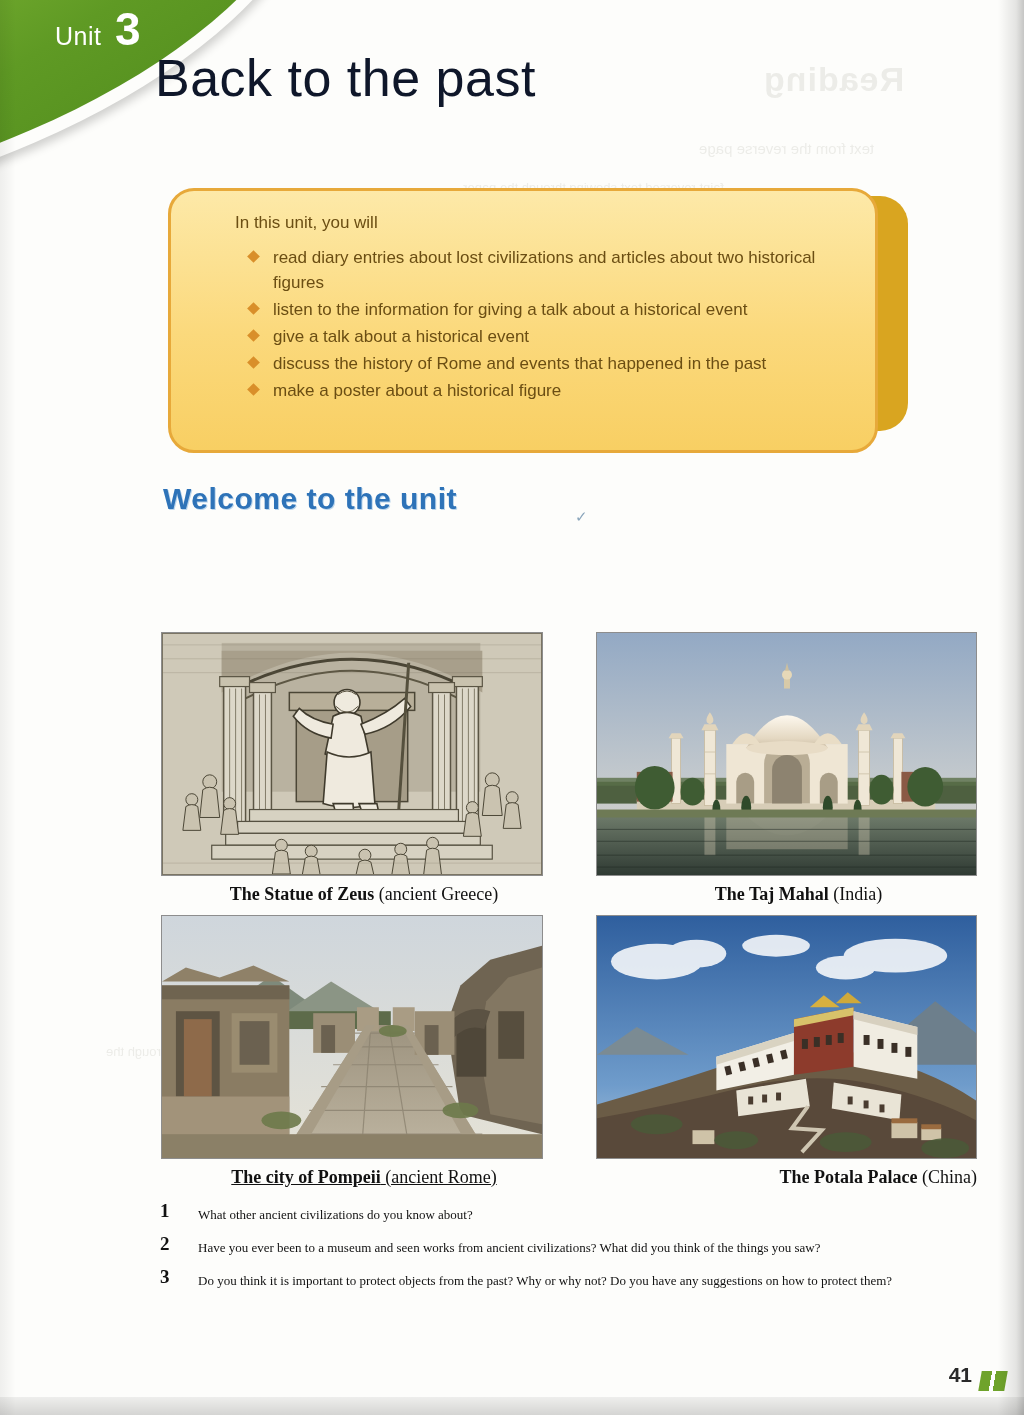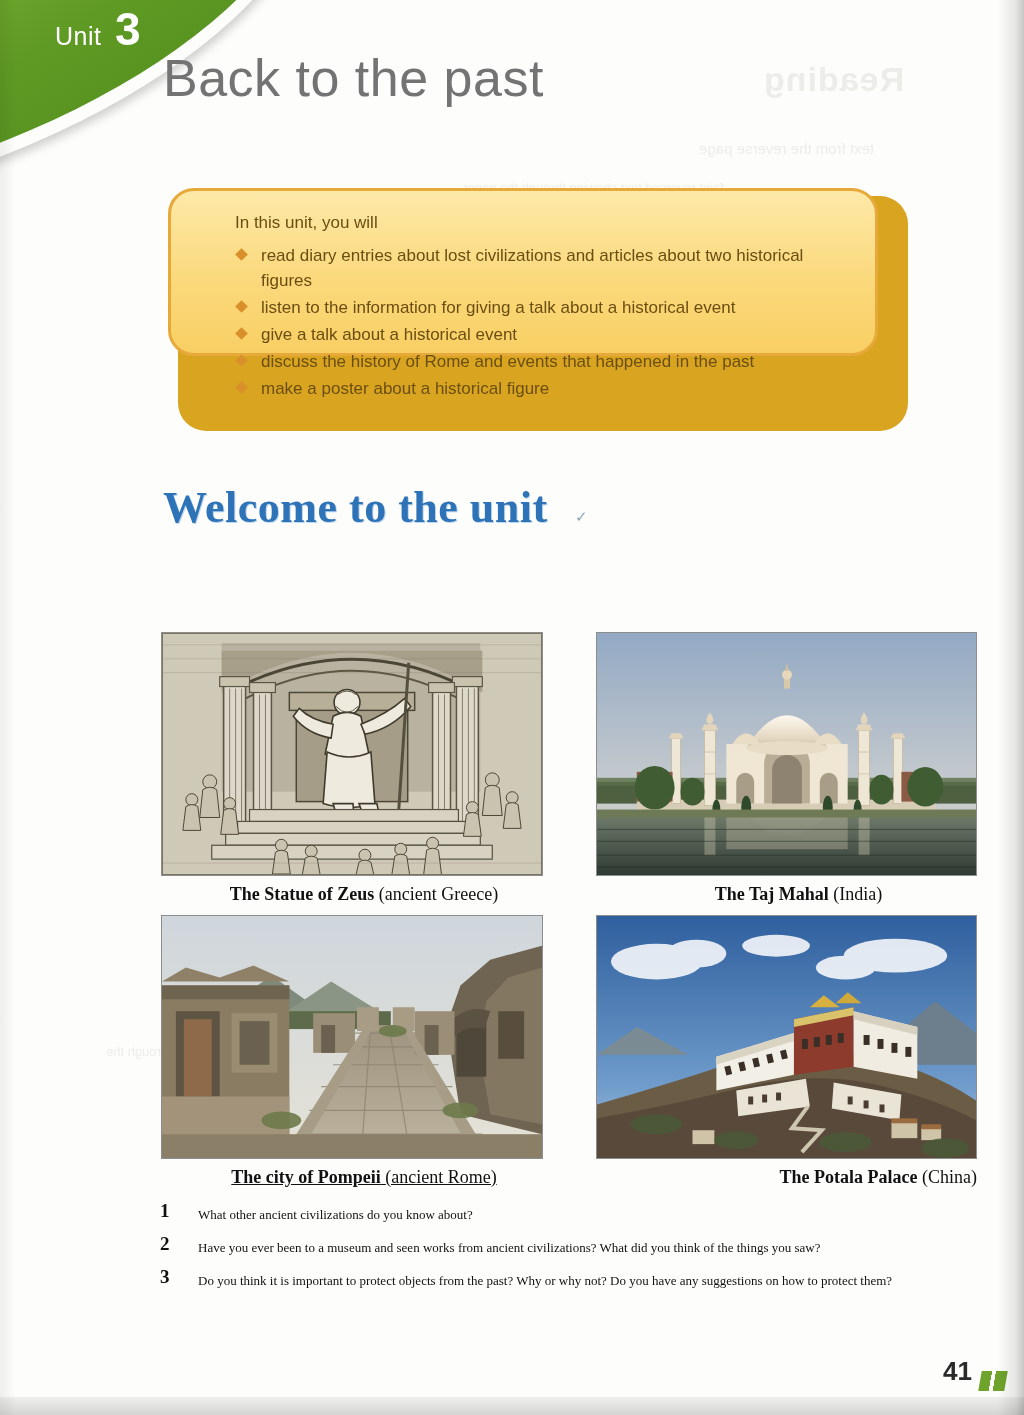--- a/index.html
+++ b/index.html
@@ -92,57 +92,56 @@
     font-size: 46px;
     font-weight: bold;
   }
 
   .page-title {
     position: absolute;
     left: 155px;
     top: 48px;
     font-family: "Liberation Sans", sans-serif;
     font-size: 52px;
-    color: #737373;
+    color: #0f172a;
     letter-spacing: 0.5px;
-    margin-left: 8px;
   }
 
   
   .obj-shadow {
     position: absolute;
     left: 178px;
     top: 196px;
     width: 730px;
     height: 235px;
     background: #d9a520;
     border-radius: 28px;
   }
   .obj-box {
     position: absolute;
     left: 168px;
     top: 188px;
     width: 710px;
-    height: 168px;
+    height: 265px;
     background: linear-gradient(180deg, #fde9a8 0%, #fbd97c 55%, #f8cf63 100%);
     border: 3px solid #e7a93a;
     border-radius: 26px;
     box-sizing: border-box;
     padding: 22px 28px;
   }
   .obj-intro {
     font-family: "Liberation Sans", sans-serif;
     font-size: 17px;
     color: #6b4e13;
     margin-bottom: 10px;
     padding-left: 36px;
   }
   .obj-list {
     list-style: none;
-    margin: 0;
+    margin: 12px;
     padding: 0;
   }
   .obj-list li {
     position: relative;
     font-family: "Liberation Sans", sans-serif;
     font-size: 17px;
     color: #6b4e13;
     line-height: 25px;
     padding-left: 62px;
     margin-bottom: 2px;
@@ -155,22 +154,22 @@
     height: 9px;
     background: #d98f2a;
     transform: rotate(45deg);
   }
 
   
   .welcome {
     position: absolute;
     left: 163px;
     top: 482px;
-    font-family: Liberation Serif, serif;
-    font-size: 44px;
+    font-family: Liberation Sans, sans-serif;
+    font-size: 30px;
     font-weight: bold;
     color: #2e73b8;
     letter-spacing: 0.5px;
     text-shadow: 1px 1px 0 #bcd6ec;
   }
   .welcome-tick {
     position: absolute;
     left: 575px;
     top: 508px;
     width: 18px;
@@ -255,21 +254,21 @@
     line-height: 29px;
     color: #111;
   }
 
   
   .folio {
     position: absolute;
     right: 52px;
     bottom: 28px;
     font-family: "Liberation Sans", sans-serif;
-    font-size: 26px;
+    font-size: 21px;
     font-weight: bold;
     color: #2a2a2a;
   }
   .folio-mark {
     position: absolute;
     right: 18px;
     bottom: 24px;
     width: 26px;
     height: 20px;
     background: linear-gradient(90deg, #6fa32b 0 40%, #ffffff 40% 55%, #6fa32b 55% 100%);

